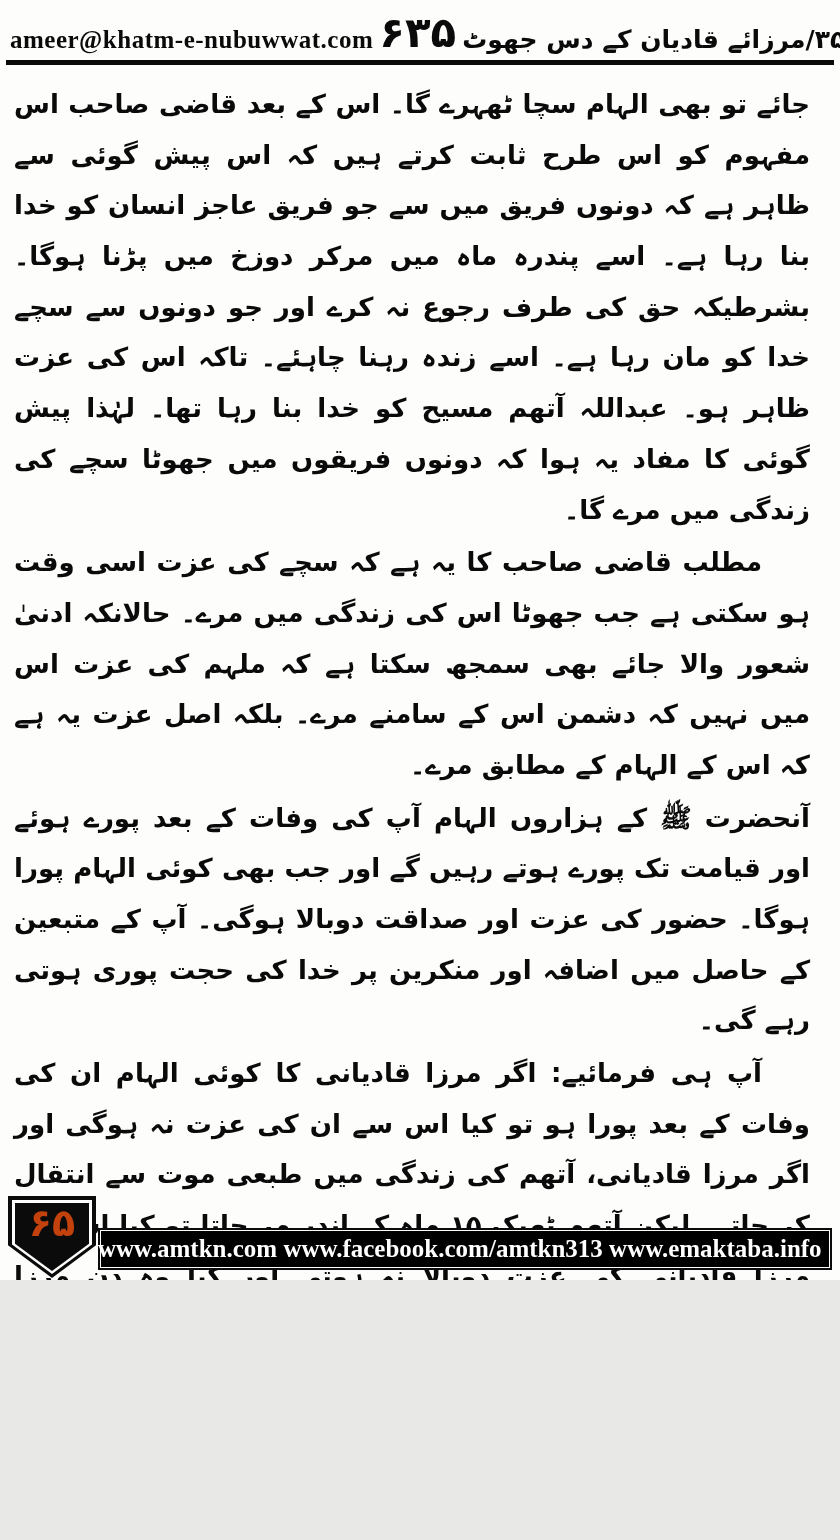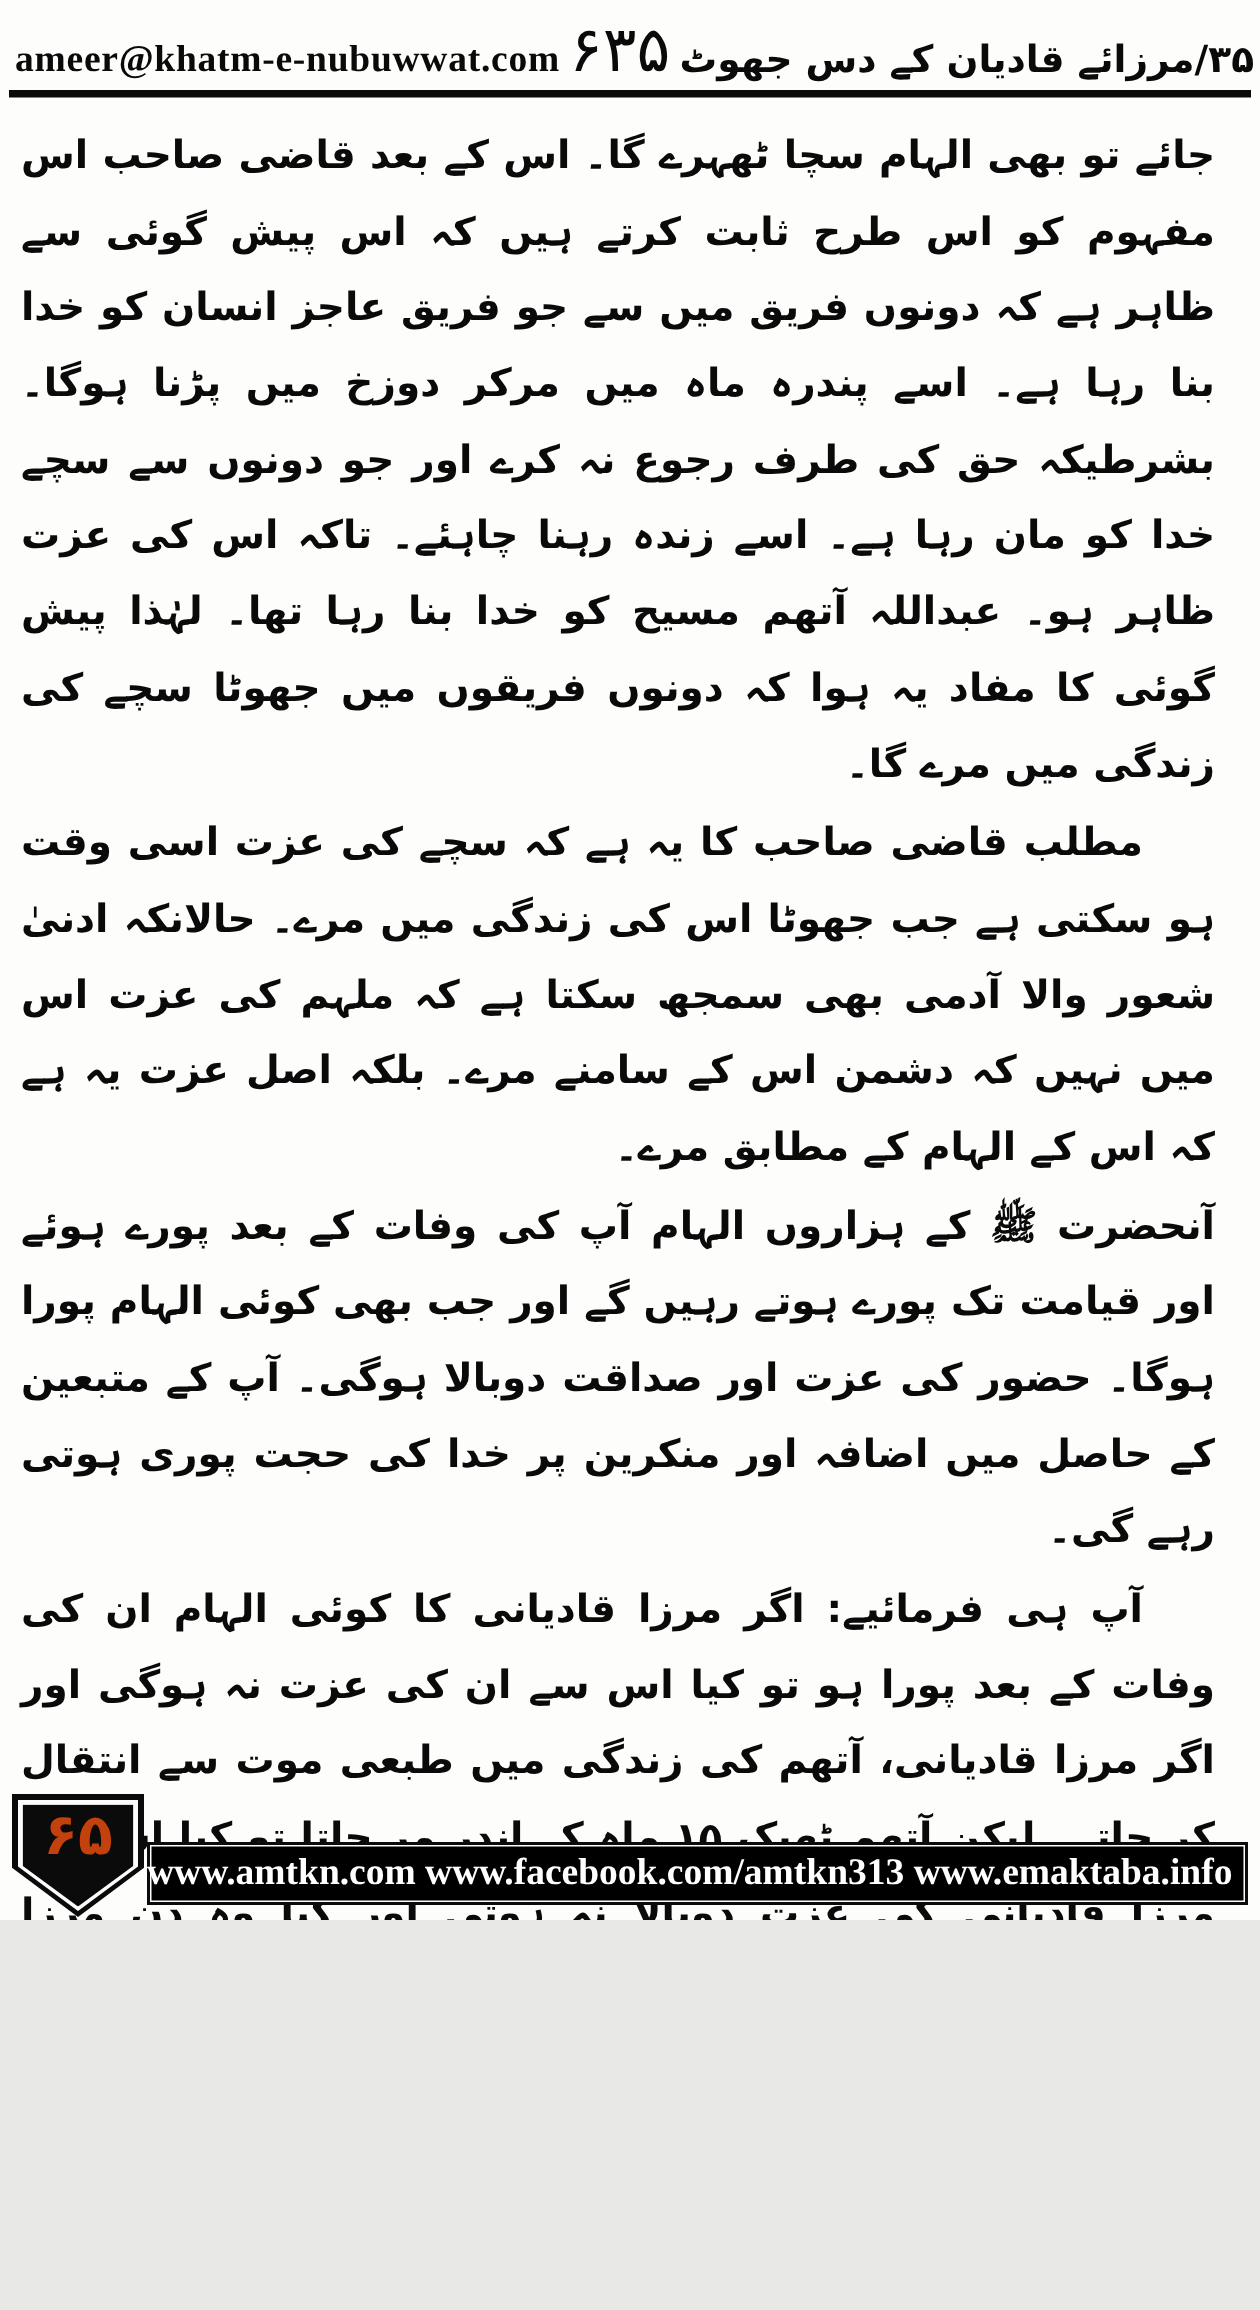--- a/index.html
+++ b/index.html
@@ -23,21 +23,21 @@
   }
   .header-email {
     font-family: "Liberation Serif", serif;
     font-weight: 700;
     font-size: 25px;
     letter-spacing: 0.5px;
     white-space: nowrap;
   }
   .header-page-number {
     direction: rtl;
-    font-weight: 400;
+    font-weight: 700;
     font-size: 42px;
     line-height: 1;
     padding: 0 6px;
     white-space: nowrap;
   }
   .header-title {
     direction: rtl;
     font-weight: 700;
     font-size: 25px;
     text-align: right;
@@ -119,21 +119,21 @@
 
   <div class="header">
     <span class="header-email">ameer@khatm-e-nubuwwat.com</span>
     <span class="header-page-number">۶۳۵</span>
     <span class="header-title">احتساب جلد ۳۵/مرزائے قادیان کے دس جھوٹ</span>
   </div>
   <div class="header-rule"></div>
 
   <div class="body-content">
       <div class="para">جائے تو بھی الہام سچا ٹھہرے گا۔ اس کے بعد قاضی صاحب اس مفہوم کو اس طرح ثابت کرتے ہیں کہ اس پیش گوئی سے ظاہر ہے کہ دونوں فریق میں سے جو فریق عاجز انسان کو خدا بنا رہا ہے۔ اسے پندرہ ماہ میں مرکر دوزخ میں پڑنا ہوگا۔ بشرطیکہ حق کی طرف رجوع نہ کرے اور جو دونوں سے سچے خدا کو مان رہا ہے۔ اسے زندہ رہنا چاہئے۔ تاکہ اس کی عزت ظاہر ہو۔ عبداللہ آتھم مسیح کو خدا بنا رہا تھا۔ لہٰذا پیش گوئی کا مفاد یہ ہوا کہ دونوں فریقوں میں جھوٹا سچے کی زندگی میں مرے گا۔</div>
-      <div class="para indent">مطلب قاضی صاحب کا یہ ہے کہ سچے کی عزت اسی وقت ہو سکتی ہے جب جھوٹا اس کی زندگی میں مرے۔ حالانکہ ادنیٰ شعور والا آدمی بھی سمجھ سکتا ہے کہ ملہم کی عزت اس میں نہیں کہ دشمن اس کے سامنے مرے۔ بلکہ اصل عزت یہ ہے کہ اس کے الہام کے مطابق مرے۔</div>
+      <div class="para indent">مطلب قاضی صاحب کا یہ ہے کہ سچے کی عزت اسی وقت ہو سکتی ہے جب جھوٹا اس کی زندگی میں مرے۔ حالانکہ ادنیٰ شعور والا جائے بھی سمجھ سکتا ہے کہ ملہم کی عزت اس میں نہیں کہ دشمن اس کے سامنے مرے۔ بلکہ اصل عزت یہ ہے کہ اس کے الہام کے مطابق مرے۔</div>
       <div class="para">آنحضرت ﷺ کے ہزاروں الہام آپ کی وفات کے بعد پورے ہوئے اور قیامت تک پورے ہوتے رہیں گے اور جب بھی کوئی الہام پورا ہوگا۔ حضور کی عزت اور صداقت دوبالا ہوگی۔ آپ کے متبعین کے حاصل میں اضافہ اور منکرین پر خدا کی حجت پوری ہوتی رہے گی۔</div>
       <div class="para indent">آپ ہی فرمائیے: اگر مرزا قادیانی کا کوئی الہام ان کی وفات کے بعد پورا ہو تو کیا اس سے ان کی عزت نہ ہوگی اور اگر مرزا قادیانی، آتھم کی زندگی میں طبعی موت سے انتقال کر جاتے۔ لیکن آتھم ٹھیک ۱۵ ماہ کے اندر مر جاتا تو کیا اس سے مرزا قادیانی کی عزت دوبالا نہ ہوتی اور کیا وہ دن مرزا قادیانی کی جماعت کے لئے عید کا اور عیسائیوں کے لئے ماتم کا دن نہ ہوتا۔ حاصل کلام یہ کہ عزت کا انحصار اس پر نہیں کہ آتھم، مرزا قادیانی کی زندگی میں مرے۔ بلکہ عزت یہی تھی کہ مرزا قادیانی کے الہام، خواہش اور کوشش کے مطابق ۱۵ ماہ کے اندر اندر وفات پائے۔</div>
       <div class="heading">اتمام حجت</div>
     </div>
 
   <div class="footer-bar">
     <span>www.amtkn.com www.facebook.com/amtkn313 www.emaktaba.info</span>
   </div>
 
   <div class="footer-badge">

